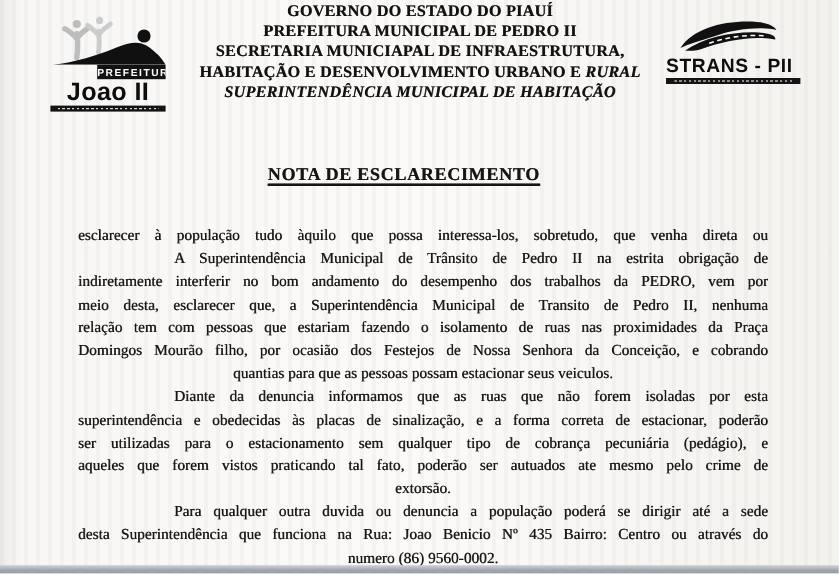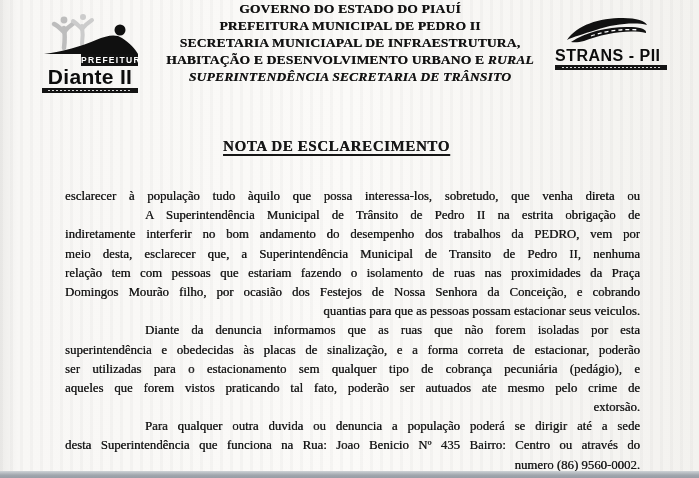--- a/index.html
+++ b/index.html
@@ -67,21 +67,21 @@
 
   
   .body-text{position:absolute;left:65px;top:187px;width:575px;}
   .bline{
     height:19.2px;line-height:19.2px;font-size:12.8px;
     text-shadow:.35px 0 0 rgba(0,0,0,.72);
     white-space:nowrap;overflow:hidden;
   }
   .jl{text-align:justify;text-align-last:justify;}
   .first{padding-left:80px;}
-  .last{text-align:right;}
+  .last{text-align:center;}
 
   
   .scan-band{
     position:absolute;left:0;bottom:0;width:699px;height:7px;
     background:linear-gradient(180deg,#ced2d6 0,#a0a6ad 60%,#979da5 100%);
   }
 </style>
 </head>
 <body>
 
@@ -98,30 +98,30 @@
       <g stroke="#cccccc" stroke-width="4" stroke-linecap="round" fill="none">
         <path d="M40 32 C41 25 41 20 40 14"></path>
         <path d="M40 17 C36 13 34 11 31 9"></path>
         <path d="M40 17 C44 12 47 10 50 8"></path>
       </g>
       <circle cx="41" cy="5" r="3" fill="#cccccc"></circle>
       <path d="M2 42 C20 40 40 34 54 28 C66 23 74 22 80 26 C88 31 93 37 96 42 Z" fill="#101010"></path>
       <circle cx="78" cy="18" r="5.5" fill="#101010"></circle>
     </svg>
     <div class="banner">PREFEITURA DE</div>
-    <div class="pedro-name">Diante II</div>
+    <div class="pedro-name">Joao II</div>
     <div class="microbar"></div>
   </div>
 
   <div class="header-text">
     <div class="hline">GOVERNO DO ESTADO DO PIAUÍ</div>
     <div class="hline">PREFEITURA MUNICIPAL DE PEDRO II</div>
     <div class="hline">SECRETARIA MUNICIAPAL DE INFRAESTRUTURA,</div>
     <div class="hline"><span>HABITAÇÃO E DESENVOLVIMENTO URBANO E </span><span class="it">RURAL</span></div>
-    <div class="hline it">SUPERINTENDÊNCIA SECRETARIA DE TRÂNSITO</div>
+    <div class="hline it">SUPERINTENDÊNCIA MUNICIPAL DE HABITAÇÃO</div>
   </div>
 
   <div class="right-logo">
     <svg width="90" height="30" viewBox="0 0 90 30">
       <path d="M4 24 C14 9 36 2 60 2 C74 2 82 5 84 9 C72 6 50 8 33 14 C20 18 10 21 4 24 Z" fill="#111111"></path>
       <path d="M8 26 C24 15 48 10 69 11 C79 11.5 84 14 83 17 C65 13 40 18 21 25 C16 26.5 11 26.5 8 26 Z" fill="#111111"></path>
       <path d="M28 20 C44 14.5 60 12.8 74 13.8" stroke="#ffffff" stroke-width="1.3" stroke-dasharray="4 3" fill="none"></path>
     </svg>
     <div class="strans-name">STRANS - PII</div>
     <div class="microbar"></div>

